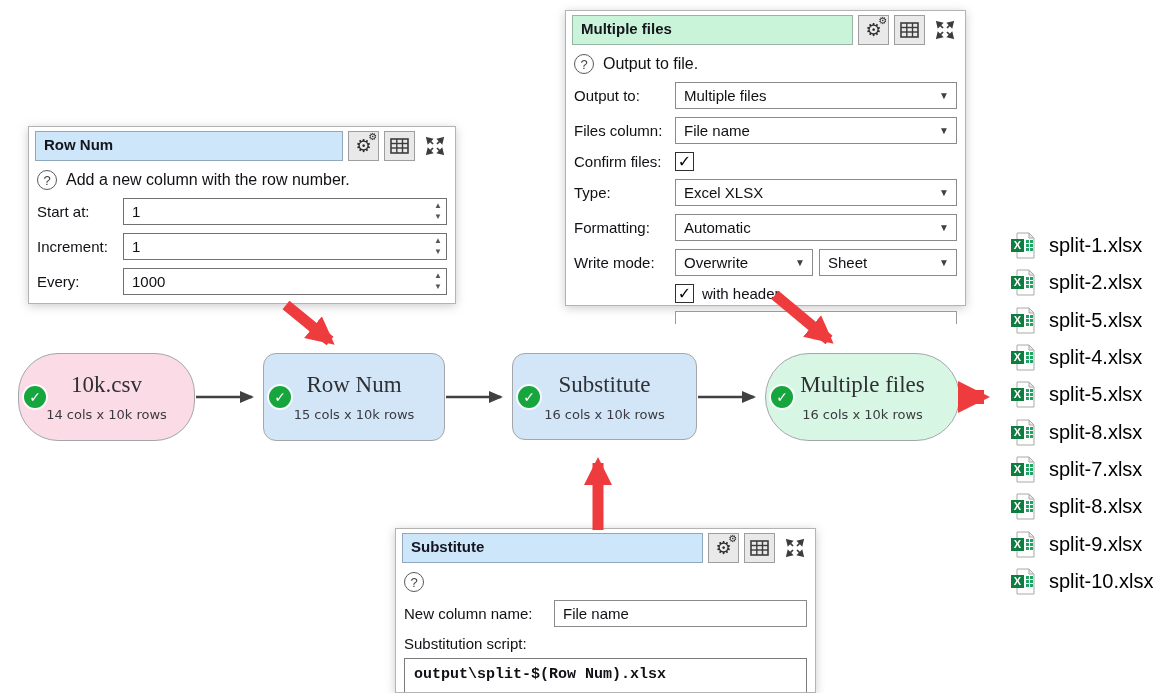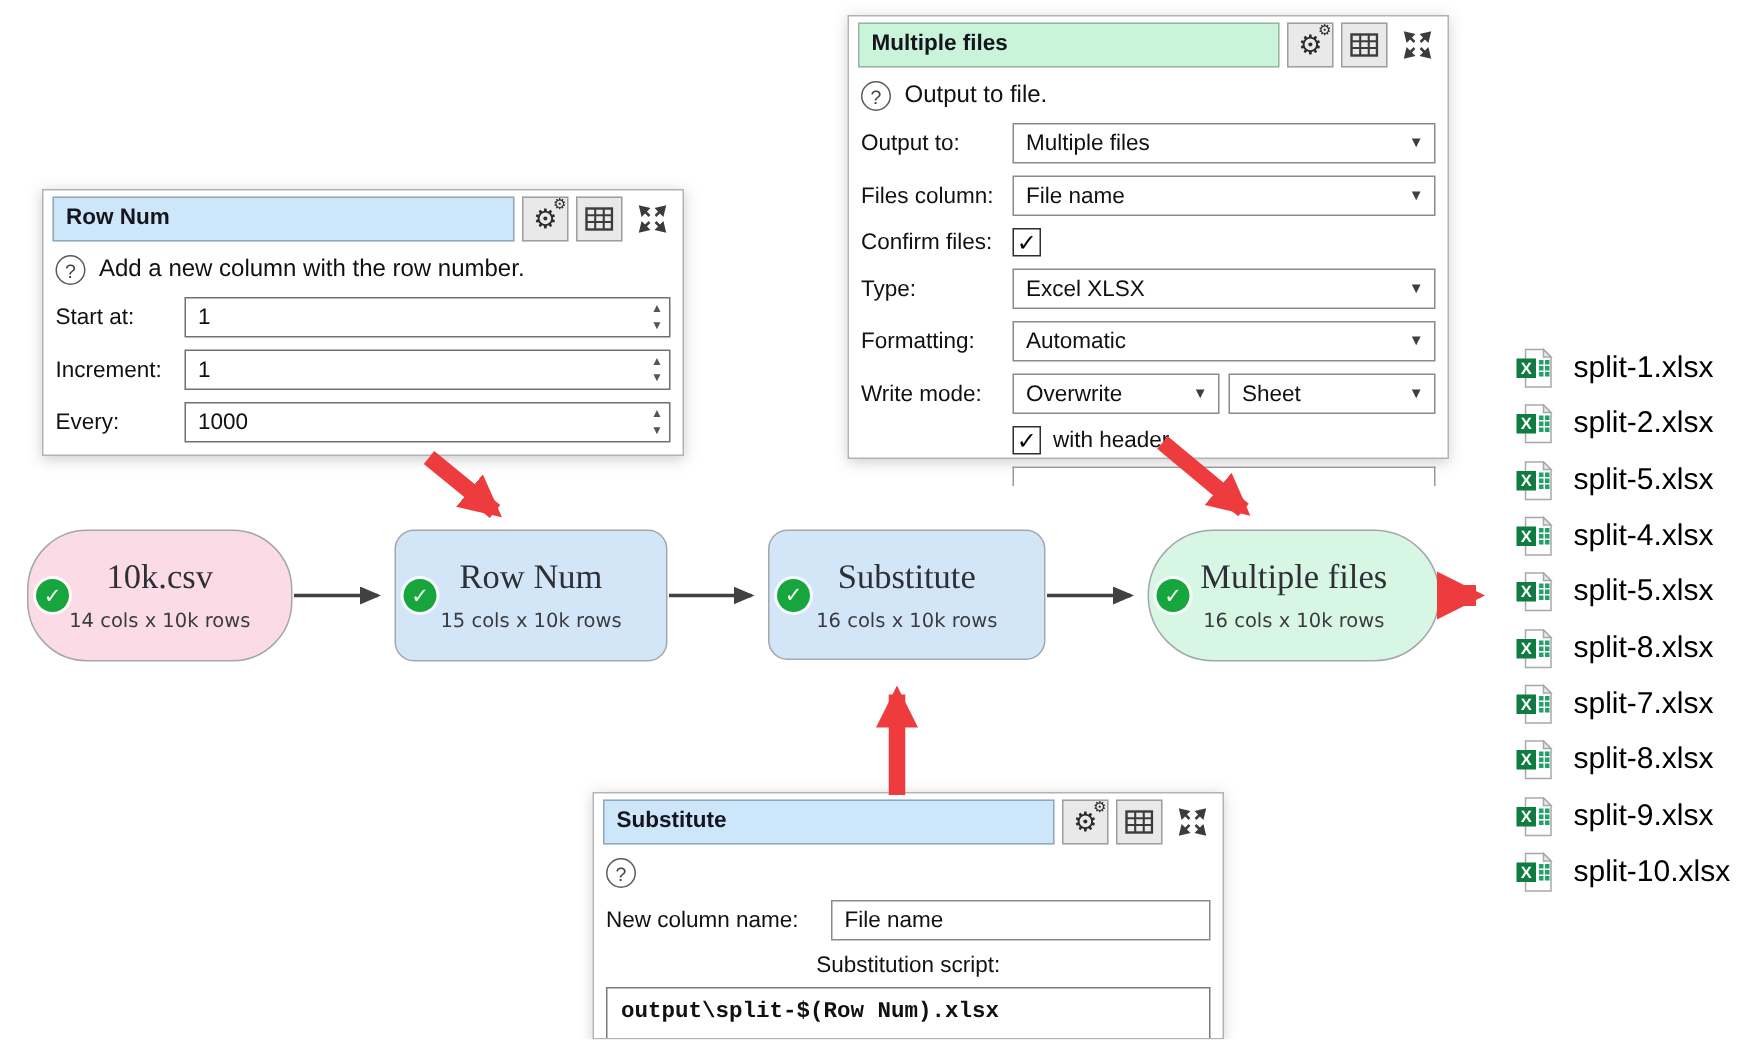--- a/index.html
+++ b/index.html
@@ -479,21 +479,21 @@
     </div>
     <div class="help-row">
       <span class="help-icon">?</span>
     </div>
     <div class="frow">
       <span class="lbl sub-lbl">New column name:</span>
       <div class="textbox">
         <span>File name</span>
       </div>
     </div>
-    <div class="frow" style="margin-bottom:4px;justify-content:center;">
+    <div class="frow" style="margin-bottom:4px;">
       <span class="lbl">Substitution script:</span>
     </div>
     <div class="script-box">output\split-$(Row Num).xlsx</div>
   </div>
 
   <svg class="overlay" width="1161" height="693" viewBox="0 0 1161 693">
     <defs>
       <marker id="mdark" markerWidth="14" markerHeight="12" refX="12" refY="6" orient="auto" markerUnits="userSpaceOnUse">
         <path d="M0,0 L14,6 L0,12 Z" fill="#414141"></path>
       </marker>

